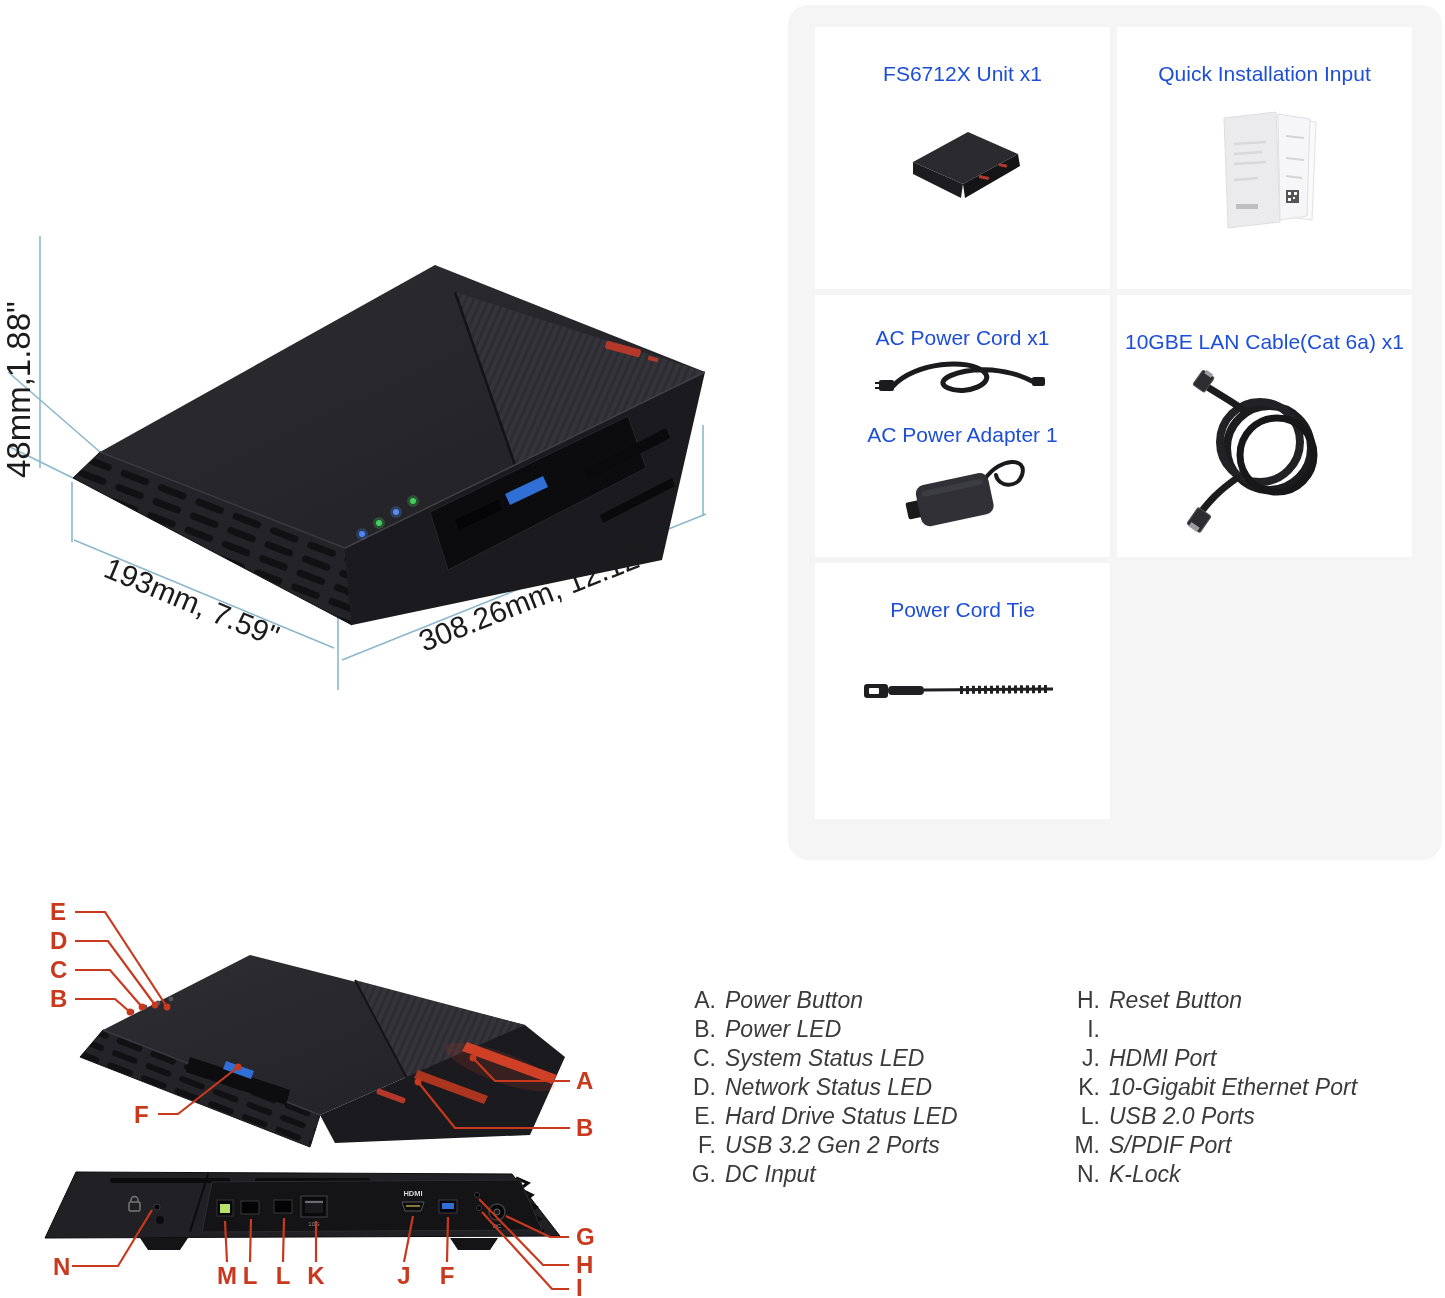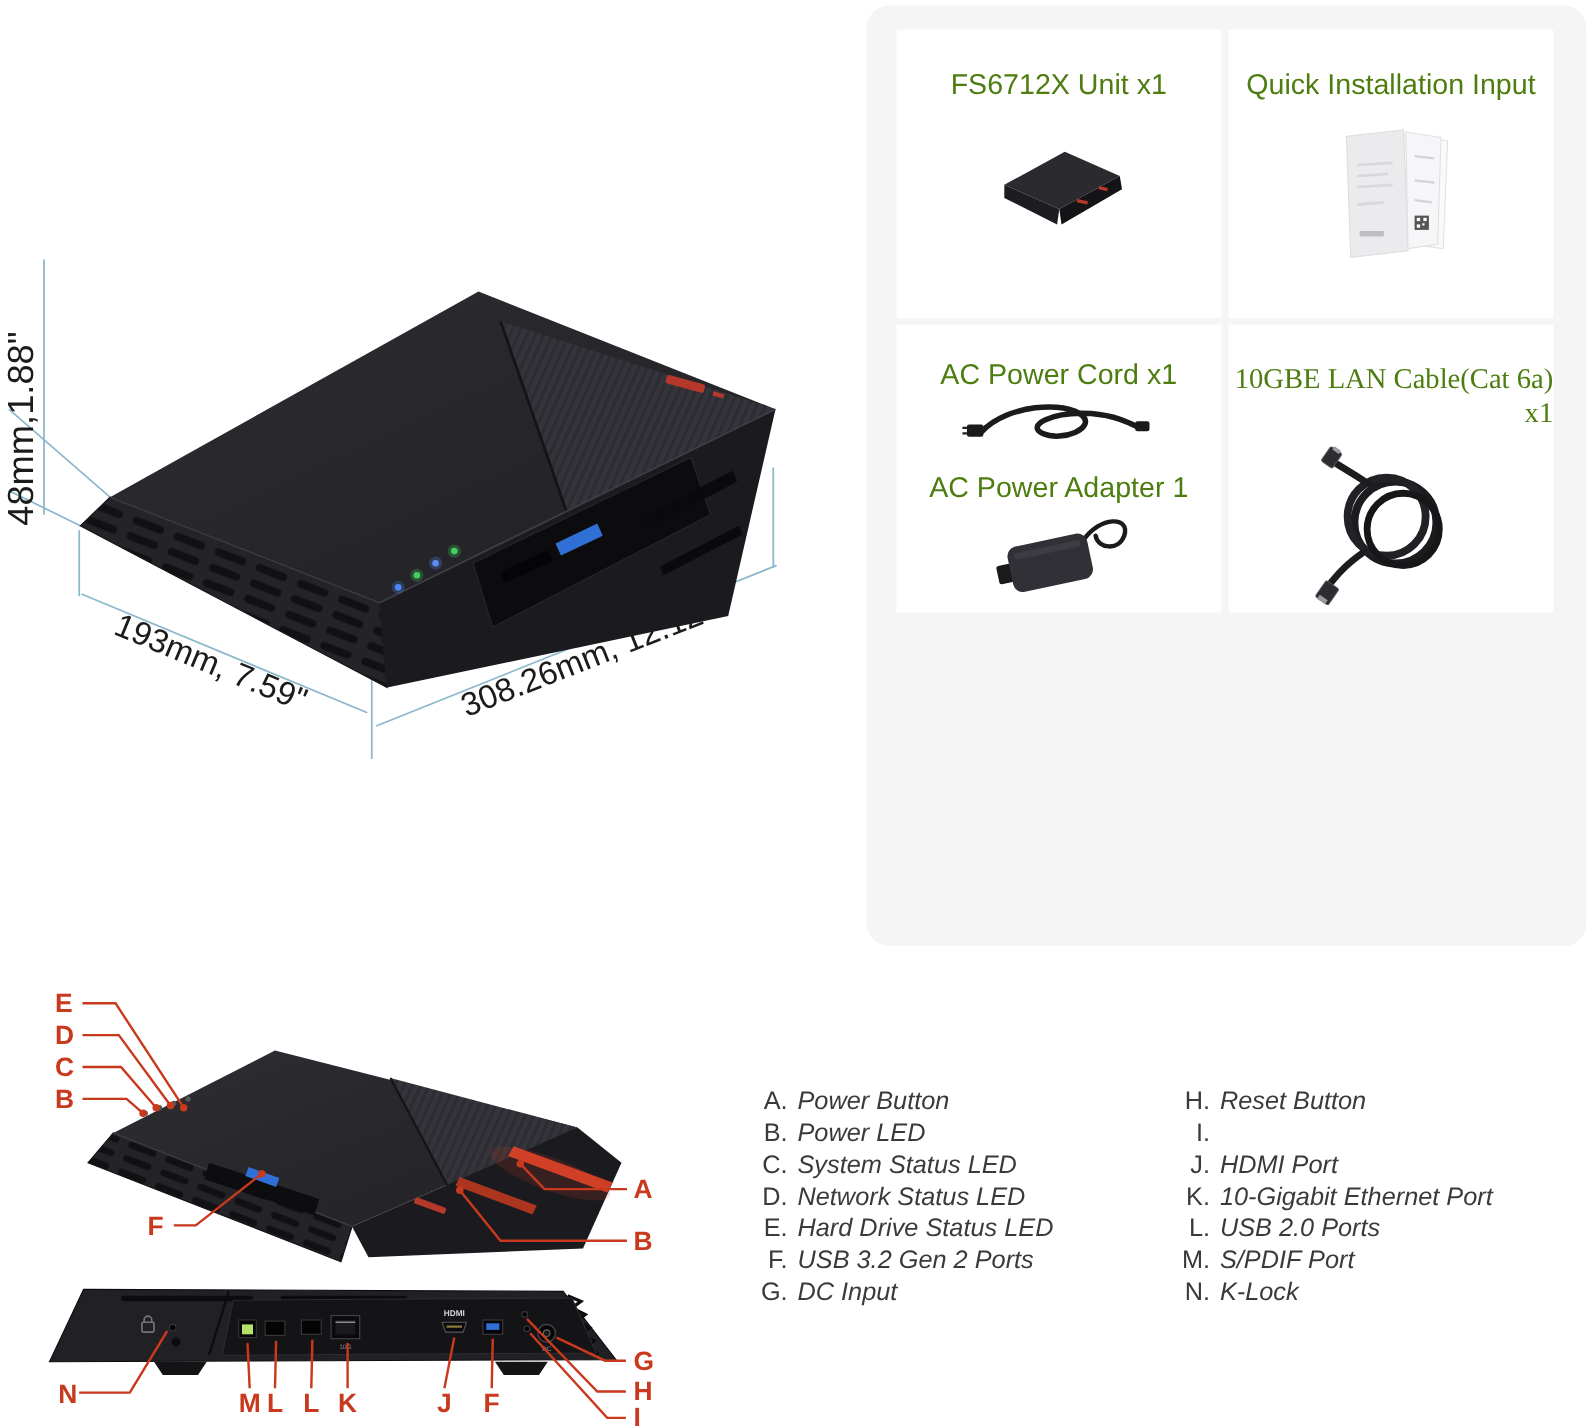--- a/index.html
+++ b/index.html
@@ -9,23 +9,23 @@
   .abs{position:absolute;}
 
   
   .panel{position:absolute;left:788px;top:5px;width:654px;height:855px;
          background:#f5f5f6;border-radius:20px;}
   .card{position:absolute;background:#ffffff;display:flex;flex-direction:column;
         align-items:center;padding-top:34px;box-sizing:border-box;}
   .c1{left:27px;top:22px;width:295px;height:262px;}
   .c2{left:329px;top:22px;width:295px;height:262px;}
   .c3{left:27px;top:290px;width:295px;height:262px;padding-top:30px;}
-  .c4{left:329px;top:290px;width:295px;height:262px;font-family:Liberation Serif, serif;}
+  .c4{left:329px;top:290px;width:295px;height:262px;}
   .c5{left:27px;top:558px;width:295px;height:256px;}
-  .card-title{font-size:26px;color:#4d7c0f;text-align:right;line-height:1.2;}
+  .card-title{font-size:21px;color:#1d4ed8;text-align:left;line-height:1.2;}
   .t2{margin-top:10px;}
 
   
   .legend-col{position:absolute;top:986px;}
   .legend-col.left{left:688px;width:370px;}
   .legend-col.right{left:1066px;width:376px;}
   .legend-row{display:flex;align-items:center;height:29px;font-size:23px;color:#3a3a3a;}
   .lk{display:inline-block;text-align:right;margin-right:9px;flex:none;}
   .legend-col.left .lk{width:28px;}
   .legend-col.right .lk{width:34px;}
@@ -166,20 +166,30 @@
           <rect x="29" y="166" width="10" height="5" fill="#9a9aa0"></rect>
         </g>
         <path d="M82,52 C64,40 54,34 44,28" stroke="#1c1c1f" stroke-width="7" fill="none" stroke-linecap="round"></path>
         <g transform="rotate(35 38 22)">
           <rect x="31" y="12" width="14" height="18" rx="2" fill="#2c2c31" stroke="#515158"></rect>
           <rect x="34" y="10" width="8" height="4" fill="#9a9aa0"></rect>
         </g>
       </svg>
     </div>
 
+    <div class="card c5">
+      <div class="card-title">Power Cord Tie</div>
+      <svg width="230" height="60" viewBox="0 0 230 60" style="margin-top:40px">
+        <rect x="16" y="22" width="24" height="14" rx="3" fill="#1f1f22"></rect>
+        <rect x="21" y="26" width="10" height="6" rx="1" fill="#ffffff"></rect>
+        <rect x="40" y="24" width="36" height="9" rx="4" fill="#1f1f22"></rect>
+        <line x1="76" y1="28" x2="205" y2="27" stroke="#1f1f22" stroke-width="3"></line>
+        <line x1="112" y1="28" x2="202" y2="27" stroke="#1f1f22" stroke-width="8" stroke-dasharray="3,3"></line>
+      </svg>
+    </div>
   </div>
 
   <svg class="abs" style="left:20px;top:885px" width="660" height="265" viewBox="0 0 660 265">
     <defs>
       <linearGradient id="gTop2" x1="0" y1="0" x2="1" y2="1">
         <stop offset="0" stop-color="#2d2d32"></stop>
           <stop offset="1" stop-color="#212126"></stop>
       </linearGradient>
       <pattern id="ventP2" width="36" height="13" patternUnits="userSpaceOnUse" patternTransform="rotate(21)">
         <rect width="36" height="13" fill="#232328"></rect>

